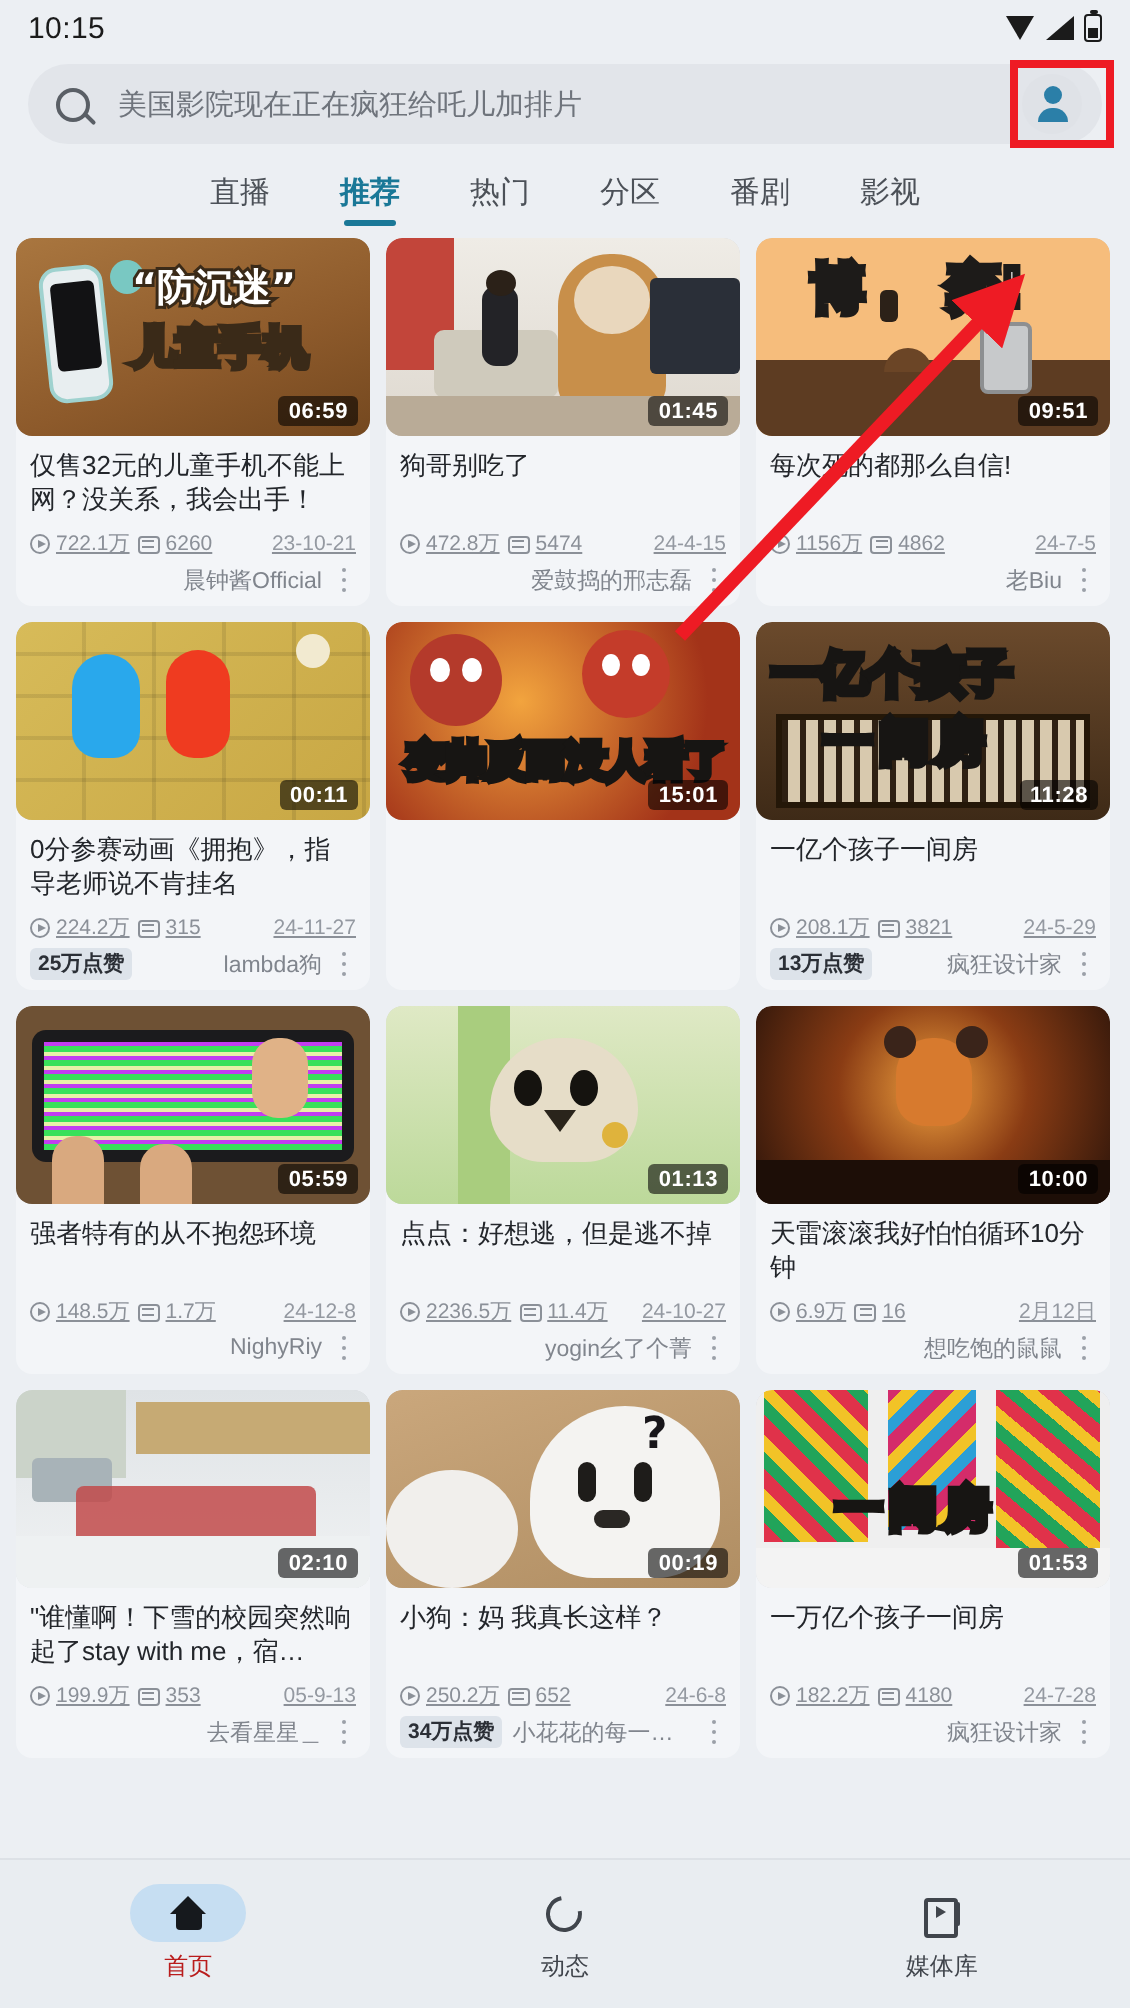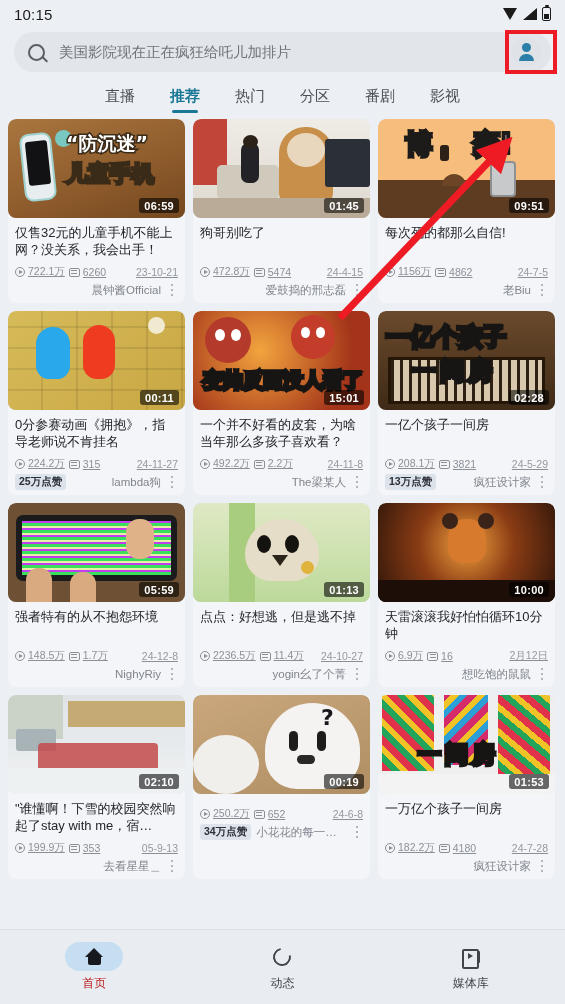--- a/index.html
+++ b/index.html
@@ -345,51 +345,28 @@
       <div class="t-abs" style="inset:0;background:radial-gradient(circle at 38% 40%,#f2a43e,#a33319 75%)"></div>
   <div class="t-abs" style="left:12px;top:6px;width:46px;height:46px;border-radius:50%;background:#b43a2b"></div>
   <div class="t-abs" style="left:22px;top:18px;width:10px;height:12px;border-radius:50%;background:#fff"></div>
   <div class="t-abs" style="left:38px;top:18px;width:10px;height:12px;border-radius:50%;background:#fff"></div>
   <div class="t-abs" style="left:98px;top:4px;width:44px;height:44px;border-radius:50%;background:#c43c2a"></div>
   <div class="t-abs" style="left:108px;top:16px;width:9px;height:11px;border-radius:50%;background:#fff"></div>
   <div class="t-abs" style="left:123px;top:16px;width:9px;height:11px;border-radius:50%;background:#fff"></div>
       <div class="t-txt" style="left:10px;top:56px;font-size:20px;color:#ffe600;-webkit-text-stroke:4px #171513;">变帅反而没人看了</div>
       <div class="dur">15:01</div>
     </div>
-    <div class="cbody">
-      <div class="ctitle">一个并不好看的皮套，为啥当年那么多孩子喜欢看？</div>
-      <div class="cstats">
-        <span class="st-item">
-            <span class="eye"></span>
-            <span>492.2万</span>
-          </span>
-        <span class="st-item">
-            <span class="dm"></span>
-            <span>2.2万</span>
-          </span>
-        <span class="cdate">24-11-8</span>
-      </div>
-      <div class="cfoot">
-
-        <span class="cauthor">The梁某人</span>
-        <span class="kebab">
-            <i></i>
-            <i></i>
-            <i></i>
-          </span>
-      </div>
-    </div>
     </div>
     <div class="card">
     <div class="thumb">
       <div class="t-abs" style="inset:0;background:linear-gradient(180deg,#6b4a2c,#3e2a17)"></div>
   <div class="t-abs" style="left:10px;top:46px;right:10px;bottom:6px;background:repeating-linear-gradient(90deg,#2e2013 0 3px,#d8c9ae 3px 9px);border:3px solid #241708"></div>
       <div class="t-txt" style="left:8px;top:10px;font-size:24px;color:#ffe600;-webkit-text-stroke:4px #171513;">一亿个孩子</div>
         <div class="t-txt" style="left:34px;top:44px;font-size:24px;color:#6fe3ef;-webkit-text-stroke:4px #171513;letter-spacing:4px;">一间房</div>
-      <div class="dur">02:28</div>
+      <div class="dur">11:28</div>
     </div>
     <div class="cbody">
       <div class="ctitle">一亿个孩子一间房</div>
       <div class="cstats">
         <span class="st-item">
             <span class="eye"></span>
             <span>208.1万</span>
           </span>
         <span class="st-item">
             <span class="dm"></span>
@@ -553,20 +530,21 @@
       <div class="t-abs" style="inset:0;background:linear-gradient(160deg,#caa77c,#b08e63)"></div>
   <div class="t-abs" style="left:72px;top:8px;width:95px;height:86px;background:#f4f3f1;border-radius:48px 48px 32px 32px"></div>
   <div class="t-abs" style="left:0;top:40px;width:66px;height:59px;background:#f1efec;border-radius:50%"></div>
   <div class="t-abs" style="left:96px;top:36px;width:9px;height:20px;border-radius:5px;background:#1e1c1a"></div>
   <div class="t-abs" style="left:124px;top:36px;width:9px;height:20px;border-radius:5px;background:#1e1c1a"></div>
   <div class="t-abs" style="left:104px;top:60px;width:18px;height:9px;border-radius:5px;background:#2a2724"></div>
       <div class="t-txt" style="left:128px;top:10px;font-size:22px;color:#18161a;">?</div>
       <div class="dur">00:19</div>
     </div>
     <div class="cbody">
+      <div class="ctitle">小狗：妈 我真长这样？</div>
       <div class="cstats">
         <span class="st-item">
             <span class="eye"></span>
             <span>250.2万</span>
           </span>
         <span class="st-item">
             <span class="dm"></span>
             <span>652</span>
           </span>
         <span class="cdate">24-6-8</span>

